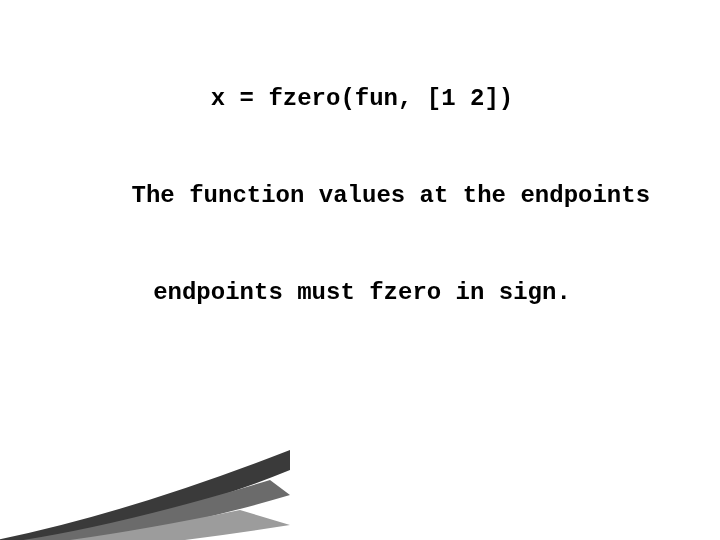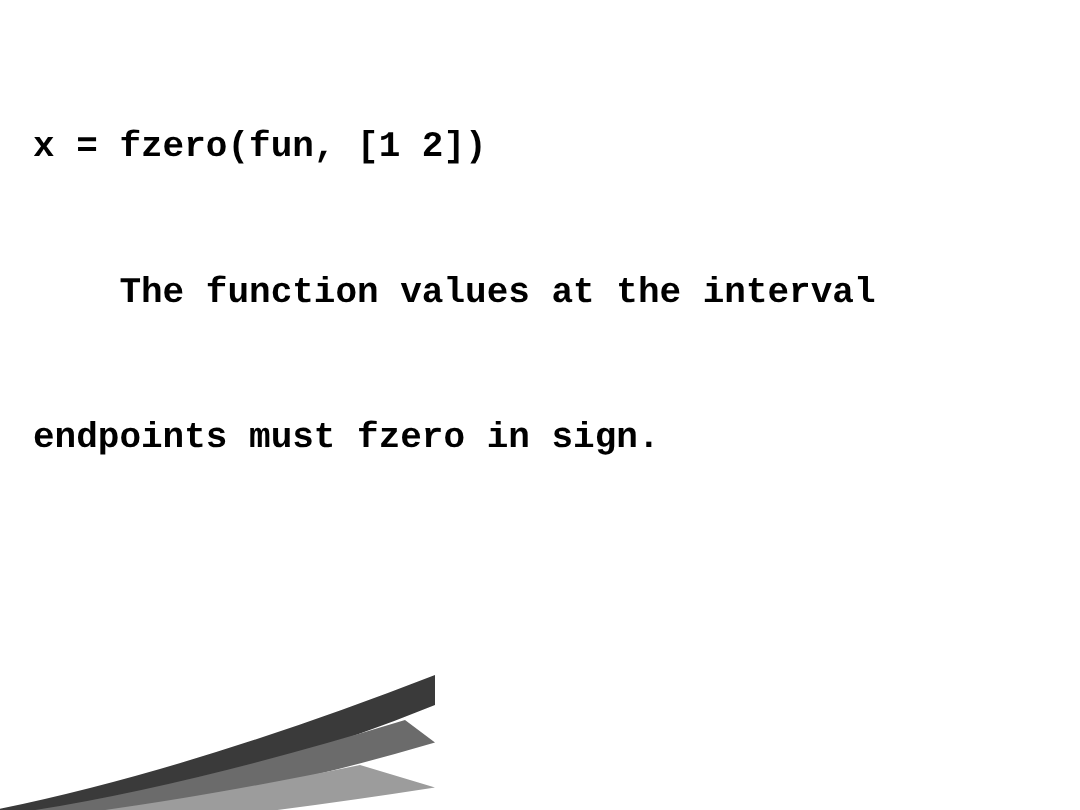--- a/index.html
+++ b/index.html
@@ -16,36 +16,37 @@
     overflow: hidden;
   }
   .content {
     padding: 18px 18px 0 22px;
     white-space: pre;
     line-height: 1.35;
   }
   .line {
     display: block;
     white-space: pre-wrap;
+    text-align: center;
   }
   .swoosh {
     position: absolute;
     left: -10px;
     bottom: -5px;
     width: 300px;
     height: 120px;
     pointer-events: none;
   }
 </style>
 </head>
 <body>
 
 <div class="content">
   <span class="line">x = fzero(fun, [1 2])</span>
-  <span class="line">    The function values at the interval</span>
+  <span class="line">    The function values at the endpoints</span>
   <span class="line">endpoints must fzero in sign.</span>
   <span class="line"> </span>
   
   
   
   
 </div>
 
 <svg class="swoosh" viewBox="0 0 300 120" preserveAspectRatio="none">
   <path d="M -20 120 Q 120 95 300 25 L 300 45 Q 140 110 -20 125 Z" fill="#3a3a3a"></path>

